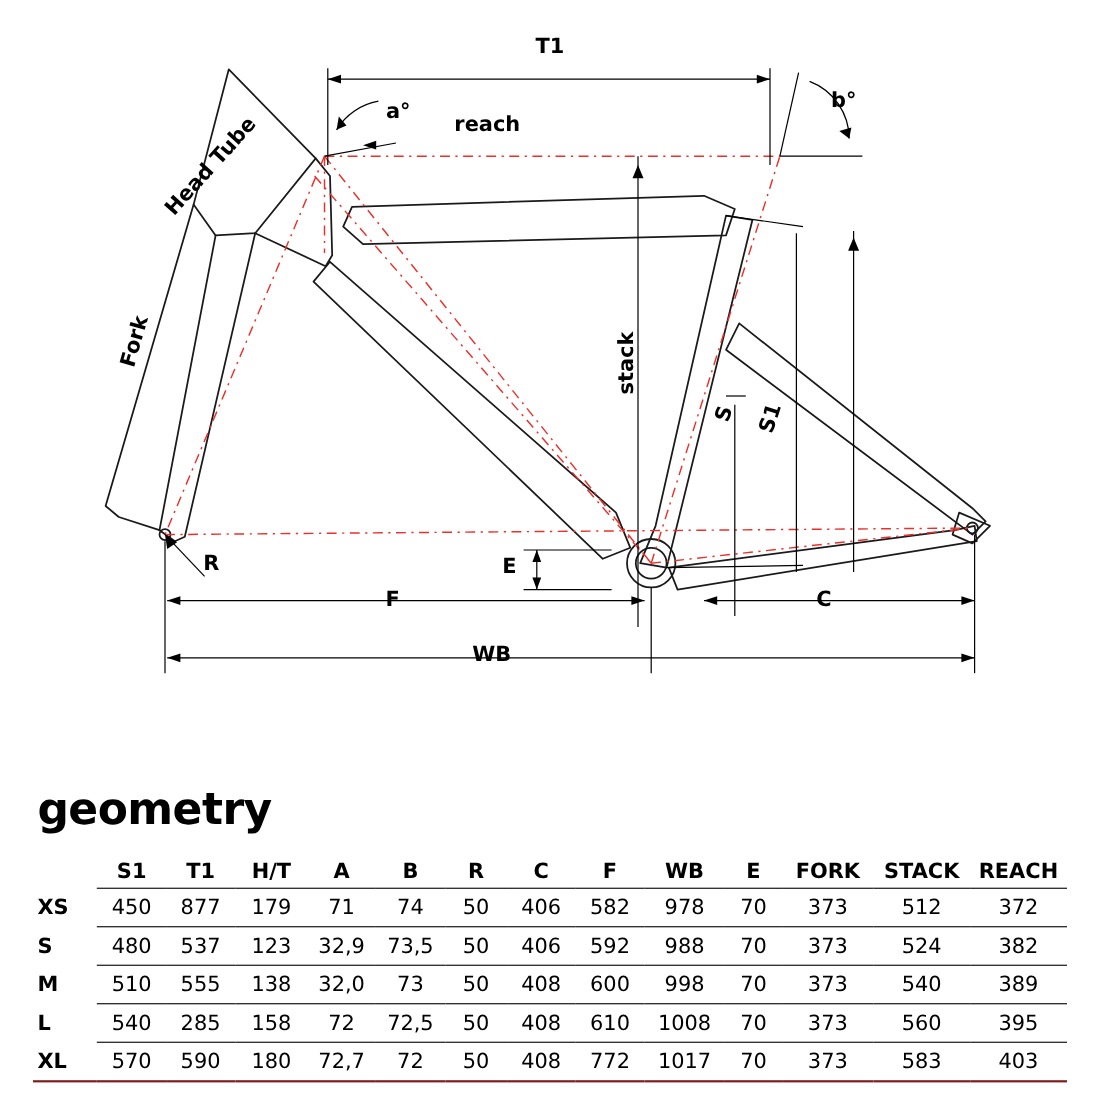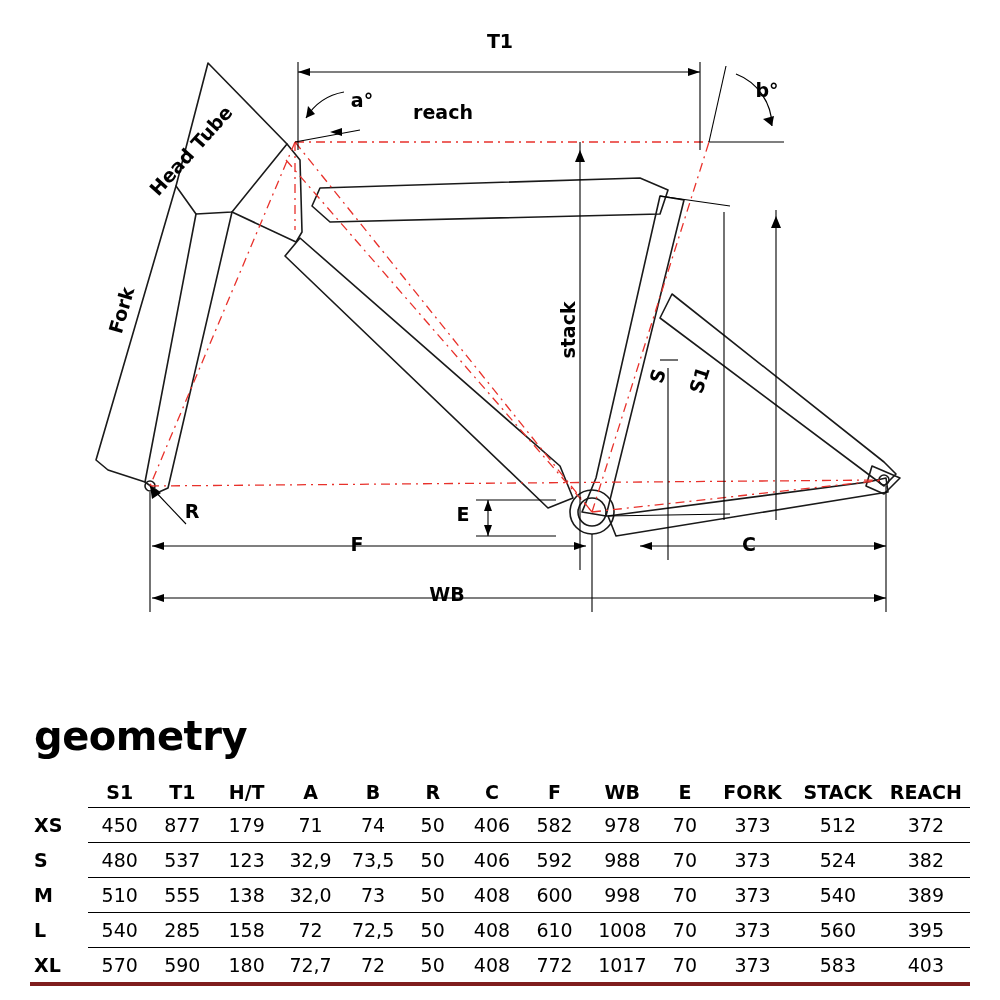--- a/index.html
+++ b/index.html
@@ -62,21 +62,21 @@
     border-bottom: 1.5px solid #000;
     padding-bottom: 4px;
   }
   #geometry-table thead th.rowhead-col {
     border-bottom: none;
   }
   #geometry-table tbody td {
     border-bottom: 1px solid #000;
   }
   #geometry-table tbody tr:last-child td {
-    border-bottom: 4px solid #7f1d1d;
+    border-bottom: 2px solid #7f1d1d;
   }
   #geometry-table td.rowhead {
     font-weight: bold;
     text-align: left;
     padding-left: 4px;
     border-bottom: none;
     width: 56px;
   }
   .col-s1 { width: 62px; }
   .col-t1 { width: 62px; }

